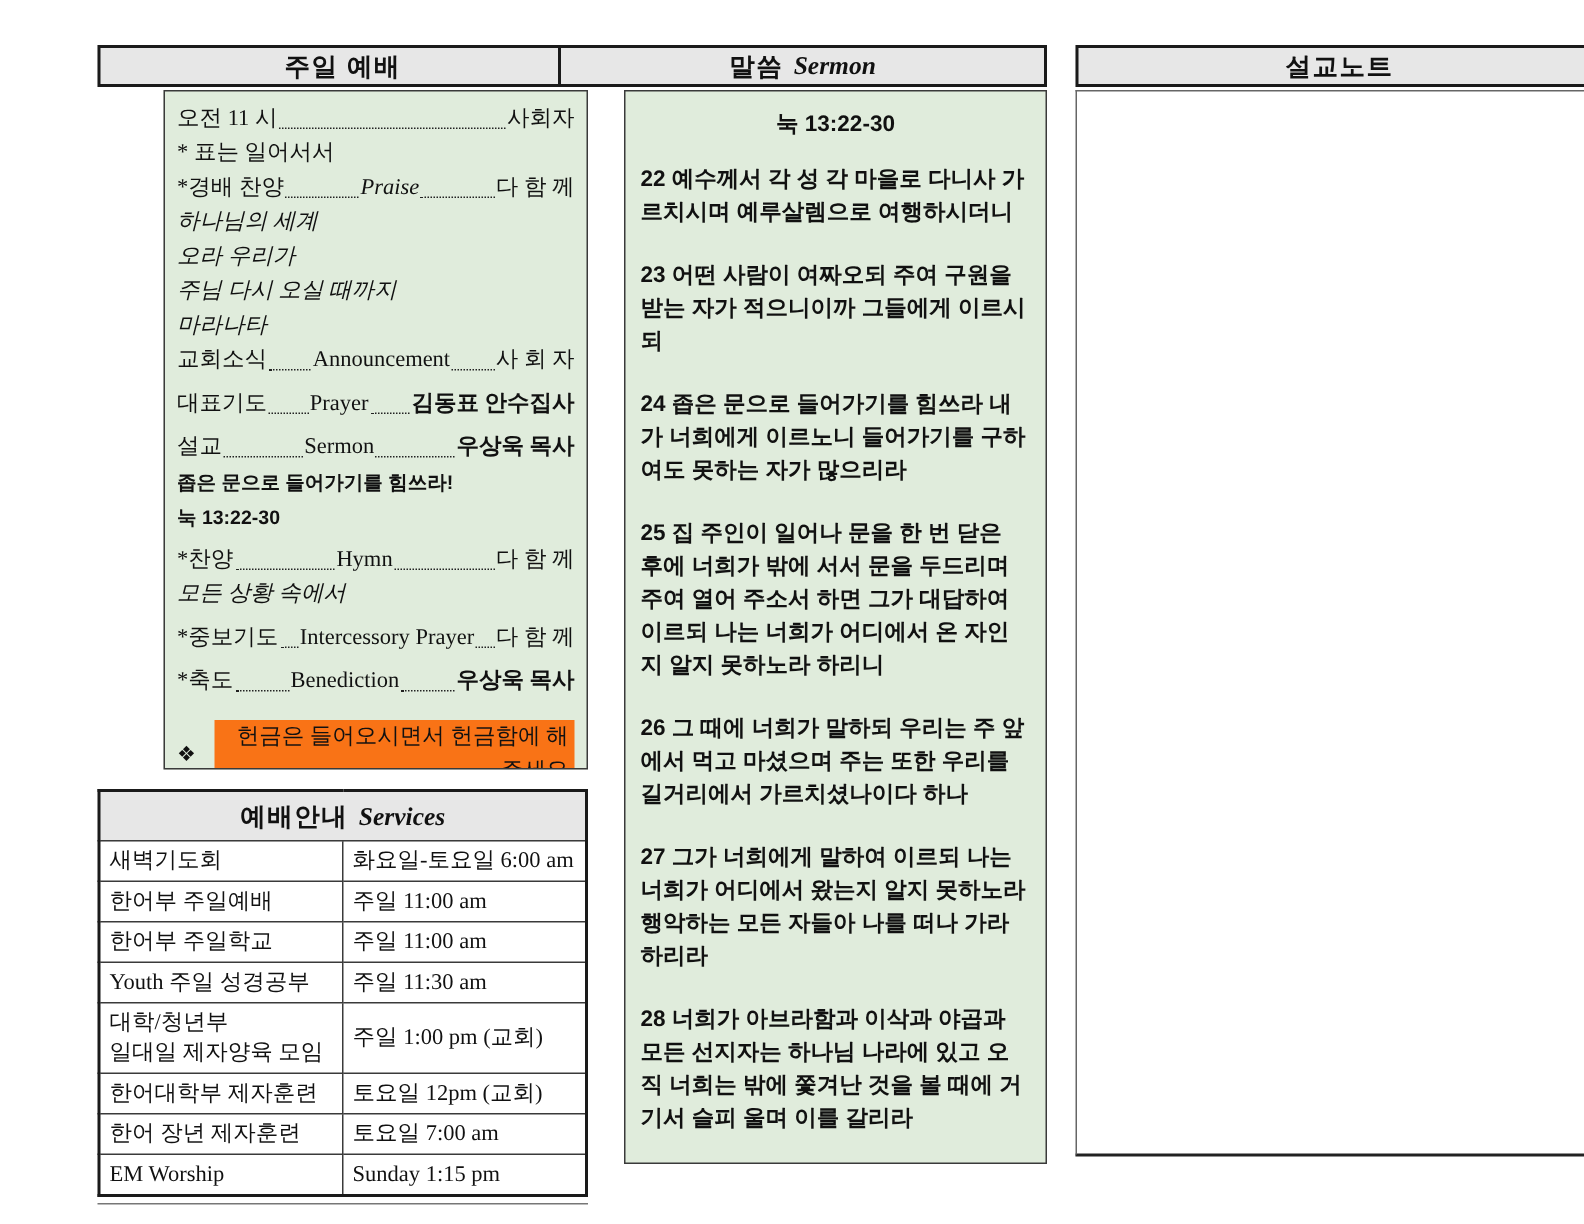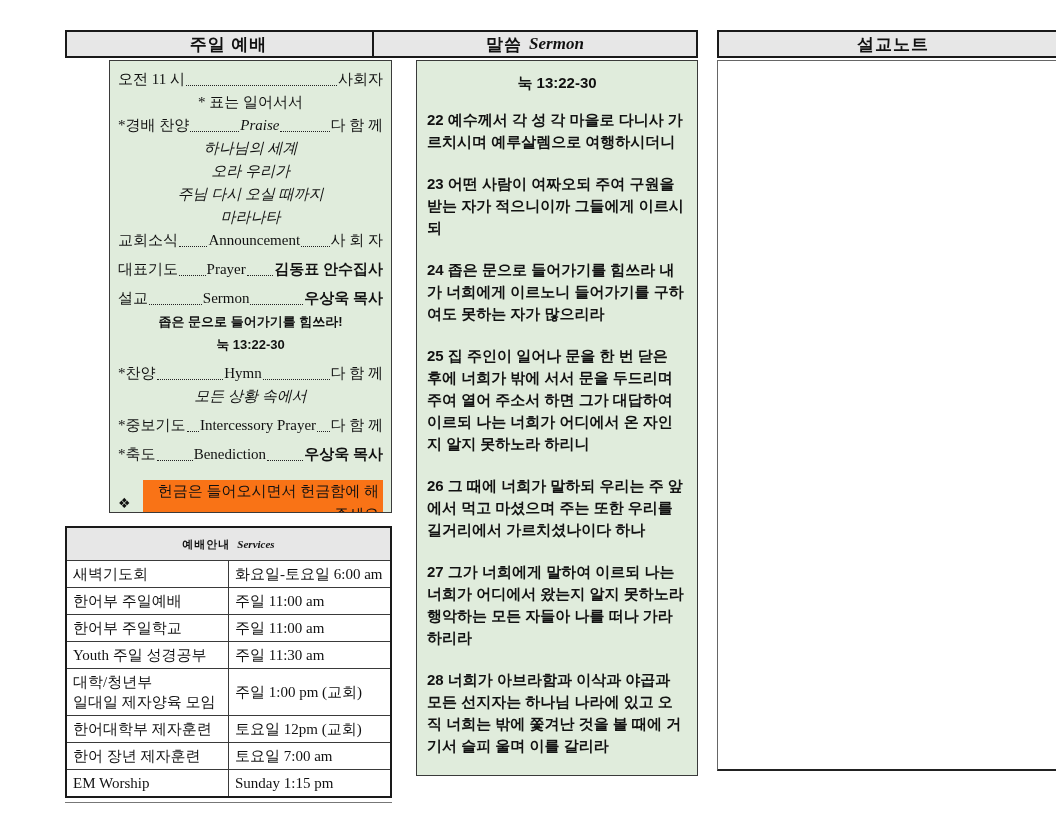--- a/index.html
+++ b/index.html
@@ -26,38 +26,38 @@
   }
   .panel.green{background:#e0ecdc;margin-left:44px;}
   .panel.white{background:#ffffff;border:1px solid #666;border-bottom:2px solid #222;}
 
   
   .worship-panel{height:453px;padding:7px 8px;font-size:15px;}
   .wline{display:flex;align-items:flex-end;line-height:23px;white-space:nowrap;}
   .wline .ld{flex:1;border-bottom:1.6px dotted #222;margin:0 1px 5px 1px;min-width:8px;}
   .wline .bd{font-weight:bold;}
   .wline .it{font-style:italic;}
-  .wcenter{text-align:center;line-height:23px;}
+  .wcenter{line-height:23px;}
   .wcenter.italic{font-style:italic;}
   .wcenter.bold{font-weight:bold;font-family:"Liberation Sans",sans-serif;font-size:13px;}
   .sp{margin-top:6px;text-align:right;}
   .wnote{display:flex;justify-content:center;align-items:center;gap:12px;margin-top:14px;line-height:23px;}
   .wnote .hl{background:#f97316;padding:0 4px;}
   .wnote .dm{font-family:"DejaVu Sans",sans-serif;font-size:14px;}
 
   
   .svc-table{
     width:327px;border-collapse:collapse;margin-top:13px;
     font-size:15px;table-layout:fixed;
   }
   .svc-table th,.svc-table td{border:1px solid #3a3a3a;}
   .svc-table{border:2px solid #1a1a1a;}
   .svc-table th{
     background:#e7e7e7;height:30px;text-align:center;
-    font-family:"Liberation Sans",sans-serif;font-size:11px;letter-spacing:1px;
+    font-family:"Liberation Sans",sans-serif;font-size:17px;letter-spacing:1px;
   }
   .svc-table th .en{font-family:"Liberation Serif",serif;font-style:italic;margin-left:7px;letter-spacing:0;}
   .svc-table td{padding:3px 6px;line-height:20px;white-space:pre-line;}
   .svc-table td.c1{width:141px;}
   .cutline{border-top:1.3px solid #777;margin-top:4px;width:327px;}
 
   
   .sermon-panel{
     height:716px;padding:6px 10px;
     font-family:"Liberation Sans",sans-serif;font-weight:bold;font-size:15px;line-height:22px;

